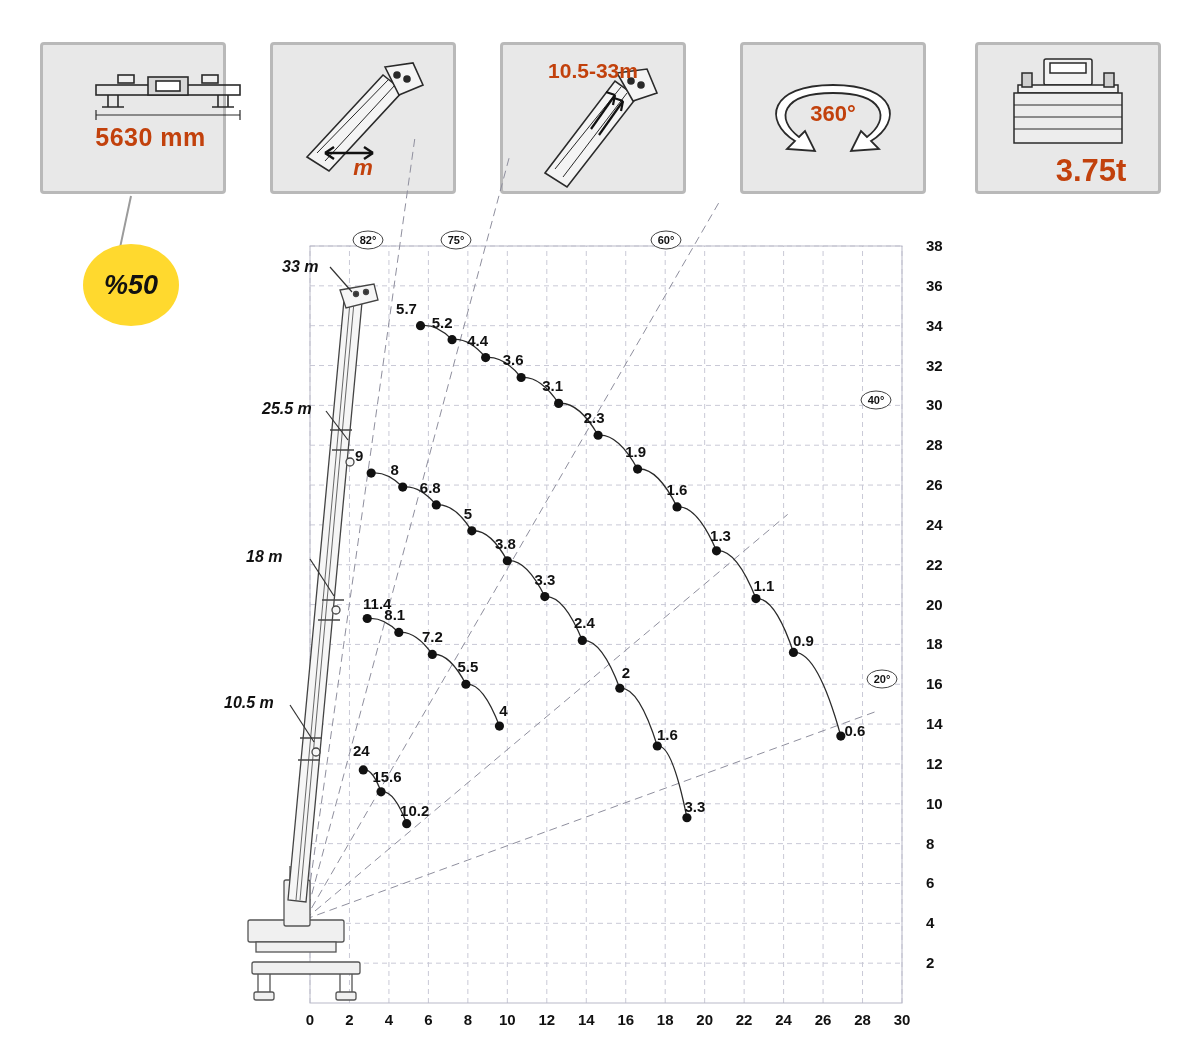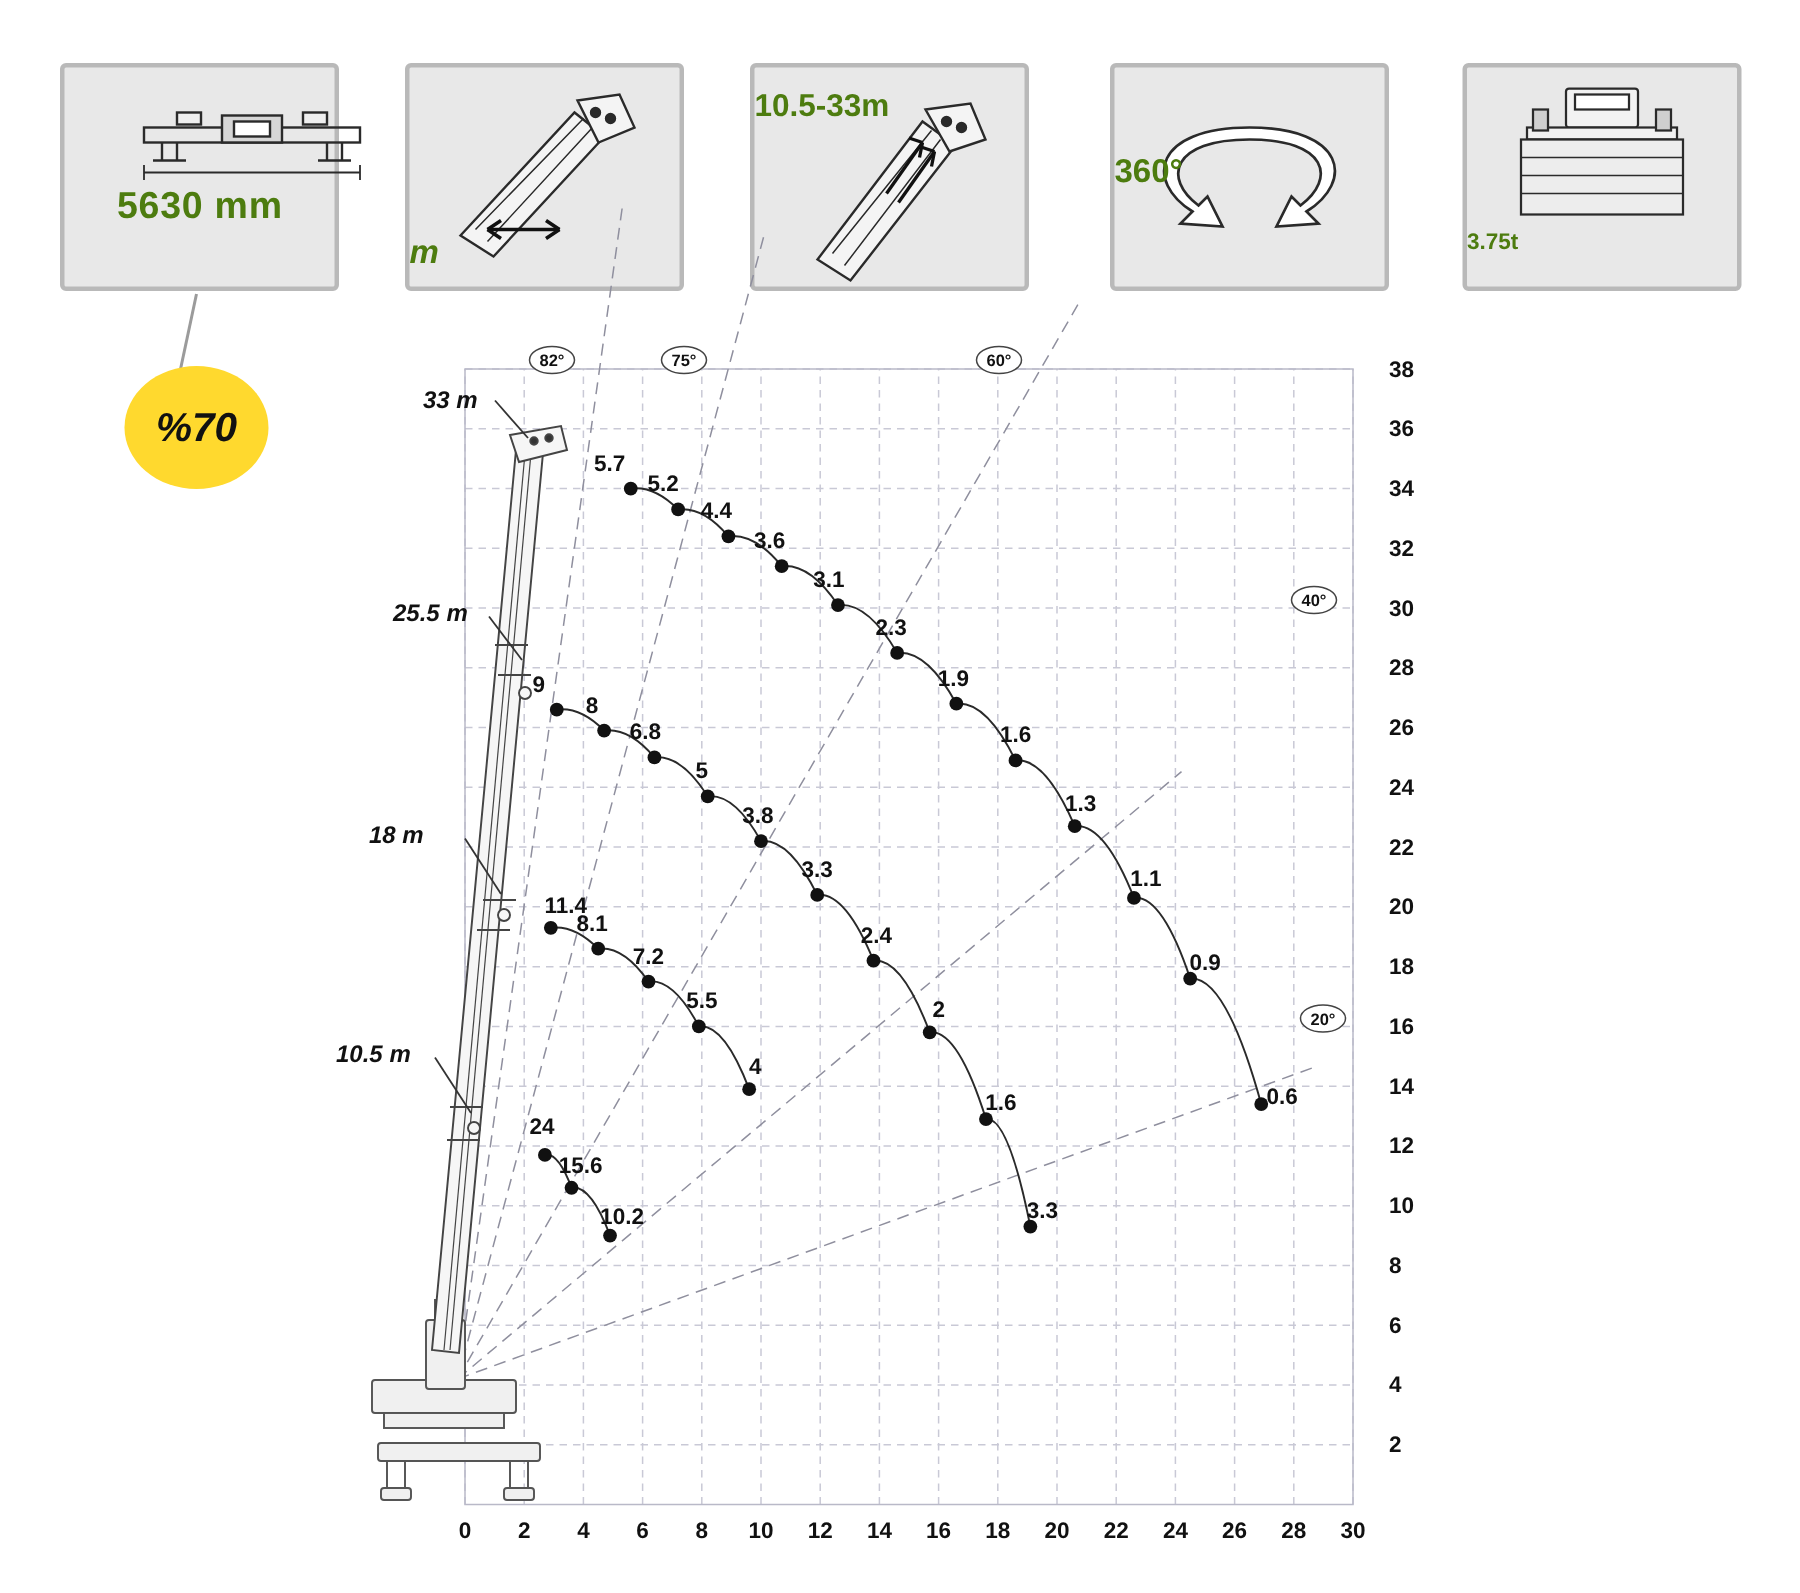--- a/index.html
+++ b/index.html
@@ -23,28 +23,28 @@
     display:flex;align-items:center;justify-content:center;
     flex-direction:column;
   }
   .spec-box.b0{left:40px;padding-left:35px;}
   .spec-box.b1{left:270px;}
   .spec-box.b2{left:500px;}
   .spec-box.b3{left:740px;}
   .spec-box.b4{left:975px;}
   .spec-inner{position:relative;width:100%;height:100%;}
   .spec-label{
-    position:absolute;left:0;width:100%;text-align:left;
-    font-weight:bold;color:#4d7c0f;
+    position:absolute;left:0;width:100%;text-align:center;
+    font-weight:bold;color:#c2410c;
   }
   .b0 .spec-label{top:78px;font-size:25px;letter-spacing:.5px;}
   .b1 .spec-label{top:110px;font-size:22px;font-style:italic;}
   .b2 .spec-label{top:14px;font-size:21px;}
   .b3 .spec-label{top:56px;font-size:22px;}
-  .b4 .spec-label{top:108px;font-size:15px;}
+  .b4 .spec-label{top:108px;font-size:31px;padding-left:23px;}
 
   .badge{
     position:absolute;left:83px;top:244px;
     width:96px;height:82px;border-radius:50%;
     background:#ffd92e;
     display:flex;align-items:center;justify-content:center;
     font-style:italic;font-weight:bold;font-size:27px;color:#111;
   }
   .badge-stem{
     position:absolute;left:130px;top:196px;width:2px;height:52px;
@@ -145,21 +145,21 @@
           <rect x="44" y="28" width="10" height="14" fill="#cfcfcf"></rect>
           <rect x="126" y="28" width="10" height="14" fill="#cfcfcf"></rect>
         </g>
       </svg>
       <div class="spec-label">3.75t</div>
     </div>
   </div>
 </div>
 
 <div class="badge-stem"></div>
-<div class="badge">%70</div>
+<div class="badge">%50</div>
 
 <svg id="chart-svg" width="1200" height="1062">
   <g id="grid-layer">
       <line x1="310" y1="1003" x2="310" y2="246" stroke="#c9c9d6" stroke-width="1" stroke-dasharray="5,4"></line>
       <line x1="349.4666666666667" y1="1003" x2="349.4666666666667" y2="246" stroke="#c9c9d6" stroke-width="1" stroke-dasharray="5,4"></line>
       <line x1="388.93333333333334" y1="1003" x2="388.93333333333334" y2="246" stroke="#c9c9d6" stroke-width="1" stroke-dasharray="5,4"></line>
       <line x1="428.4" y1="1003" x2="428.4" y2="246" stroke="#c9c9d6" stroke-width="1" stroke-dasharray="5,4"></line>
       <line x1="467.8666666666667" y1="1003" x2="467.8666666666667" y2="246" stroke="#c9c9d6" stroke-width="1" stroke-dasharray="5,4"></line>
       <line x1="507.3333333333333" y1="1003" x2="507.3333333333333" y2="246" stroke="#c9c9d6" stroke-width="1" stroke-dasharray="5,4"></line>
       <line x1="546.8" y1="1003" x2="546.8" y2="246" stroke="#c9c9d6" stroke-width="1" stroke-dasharray="5,4"></line>

